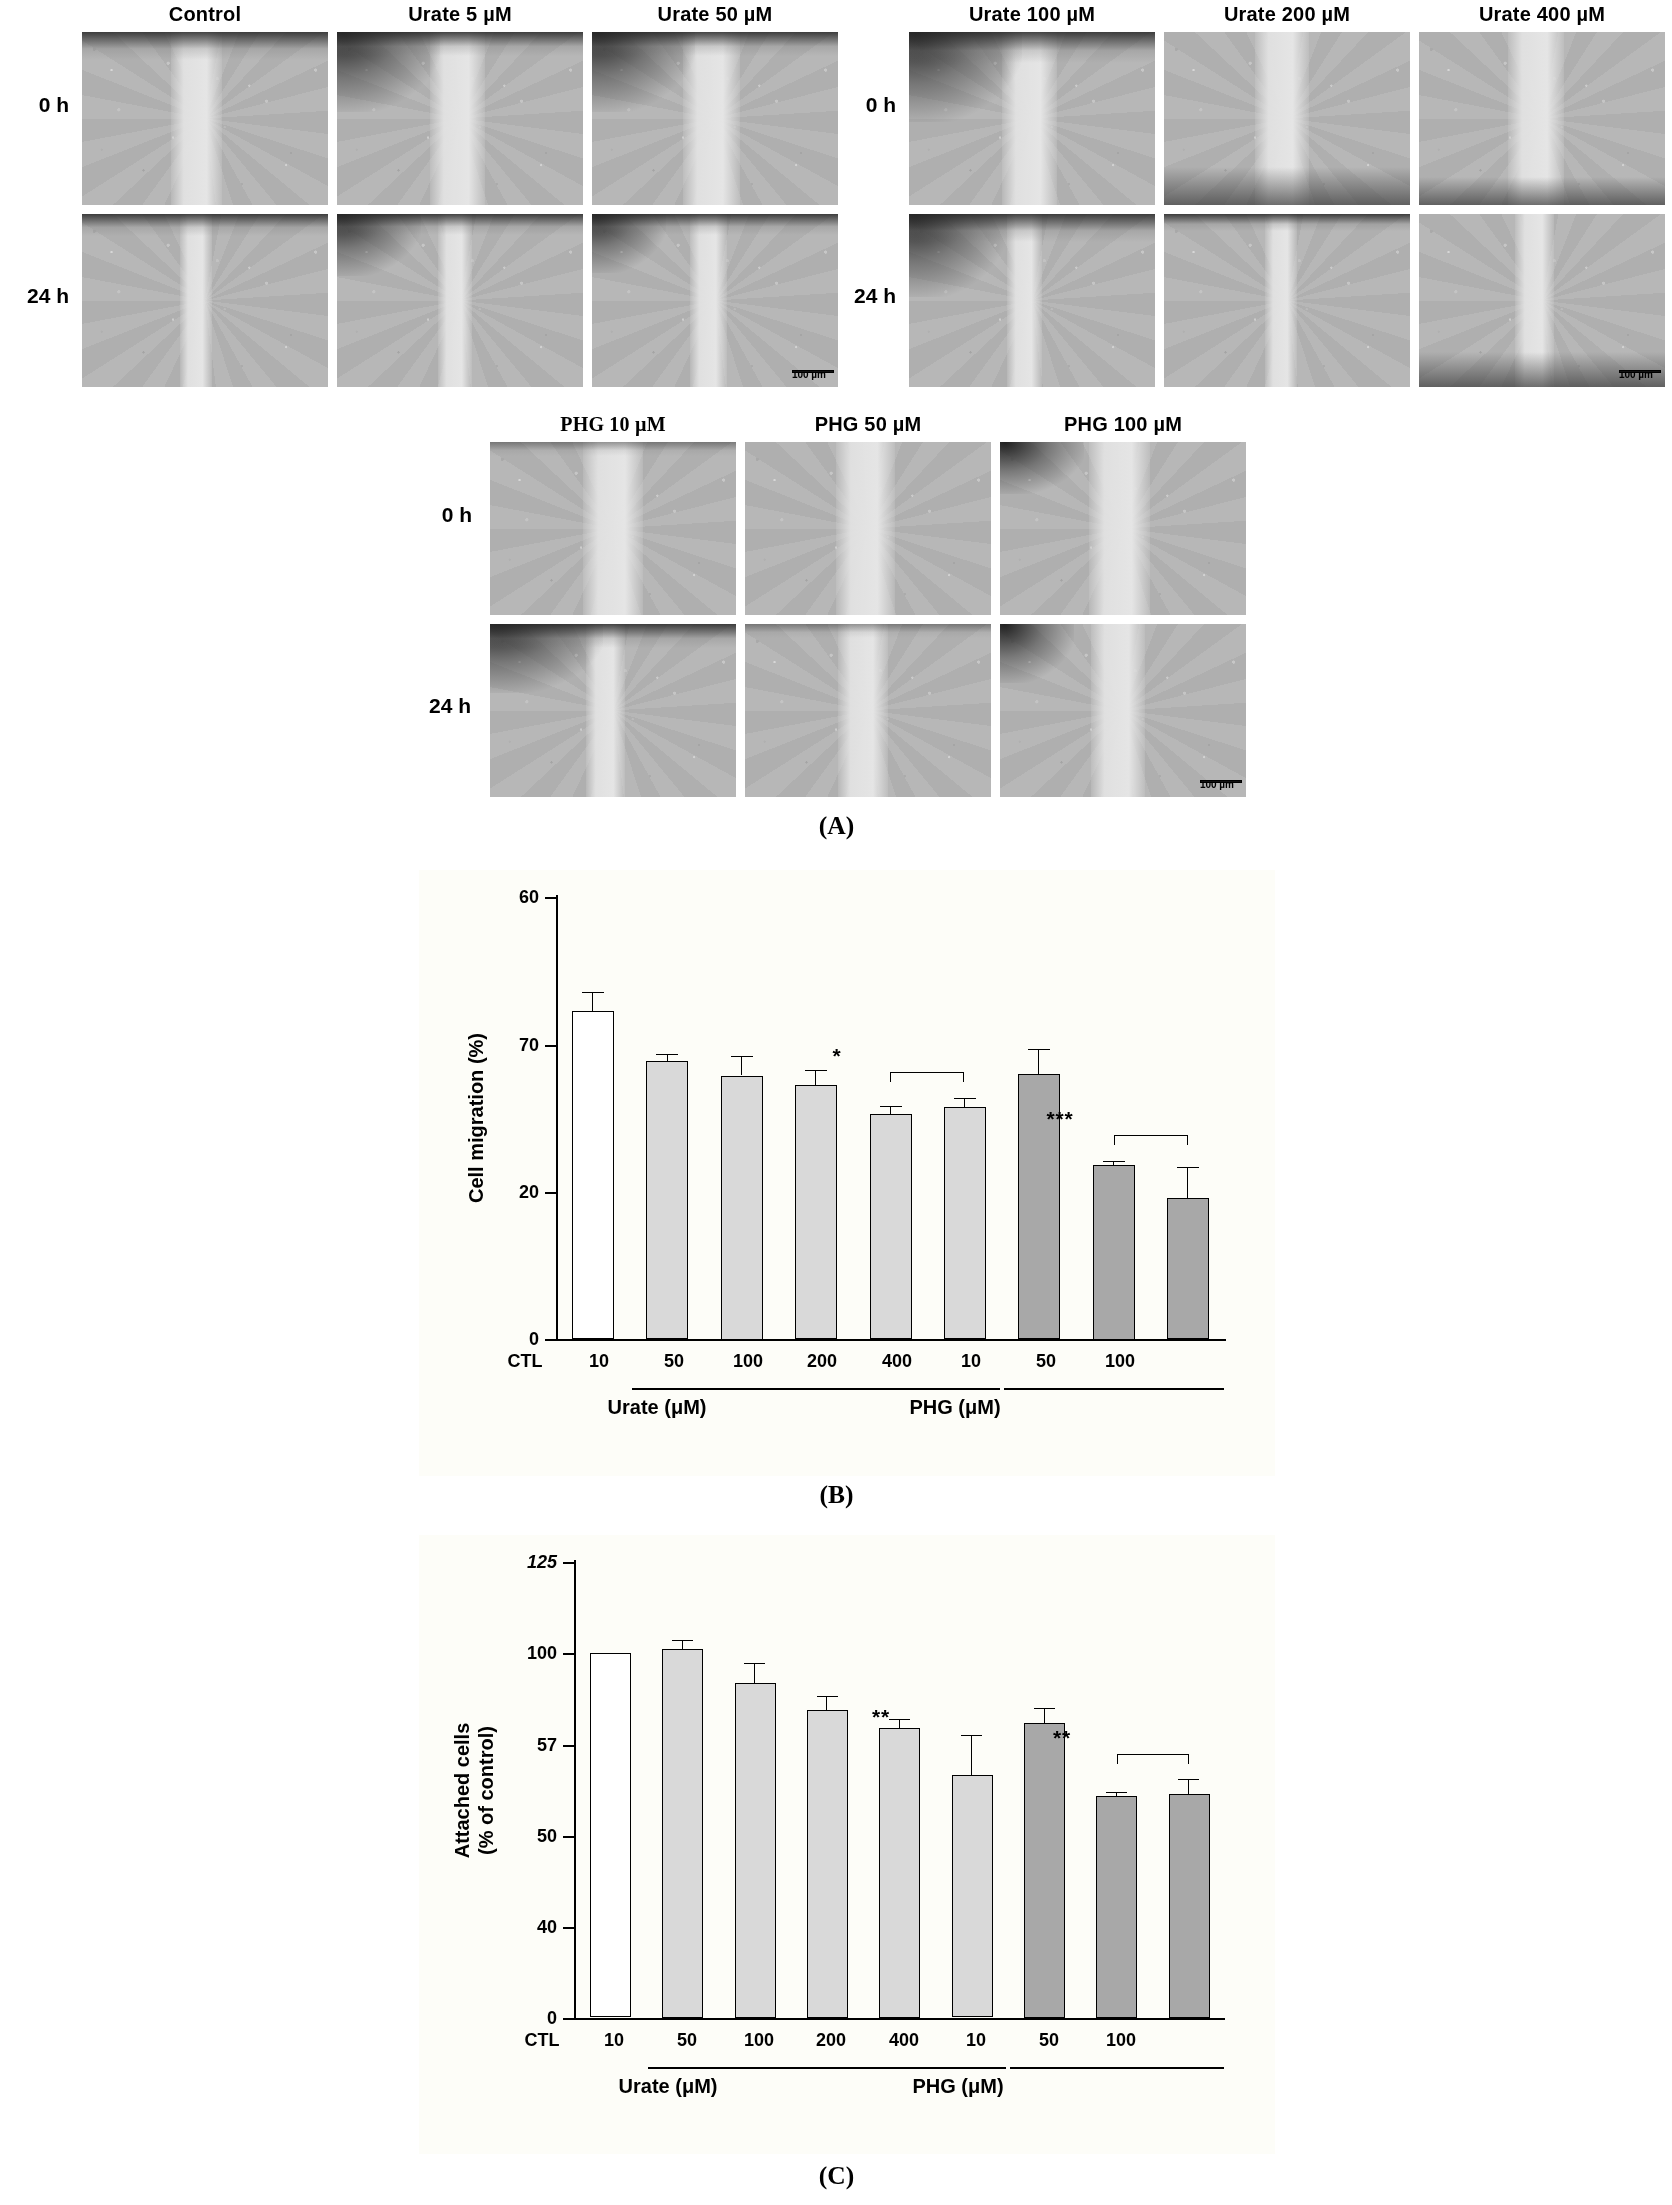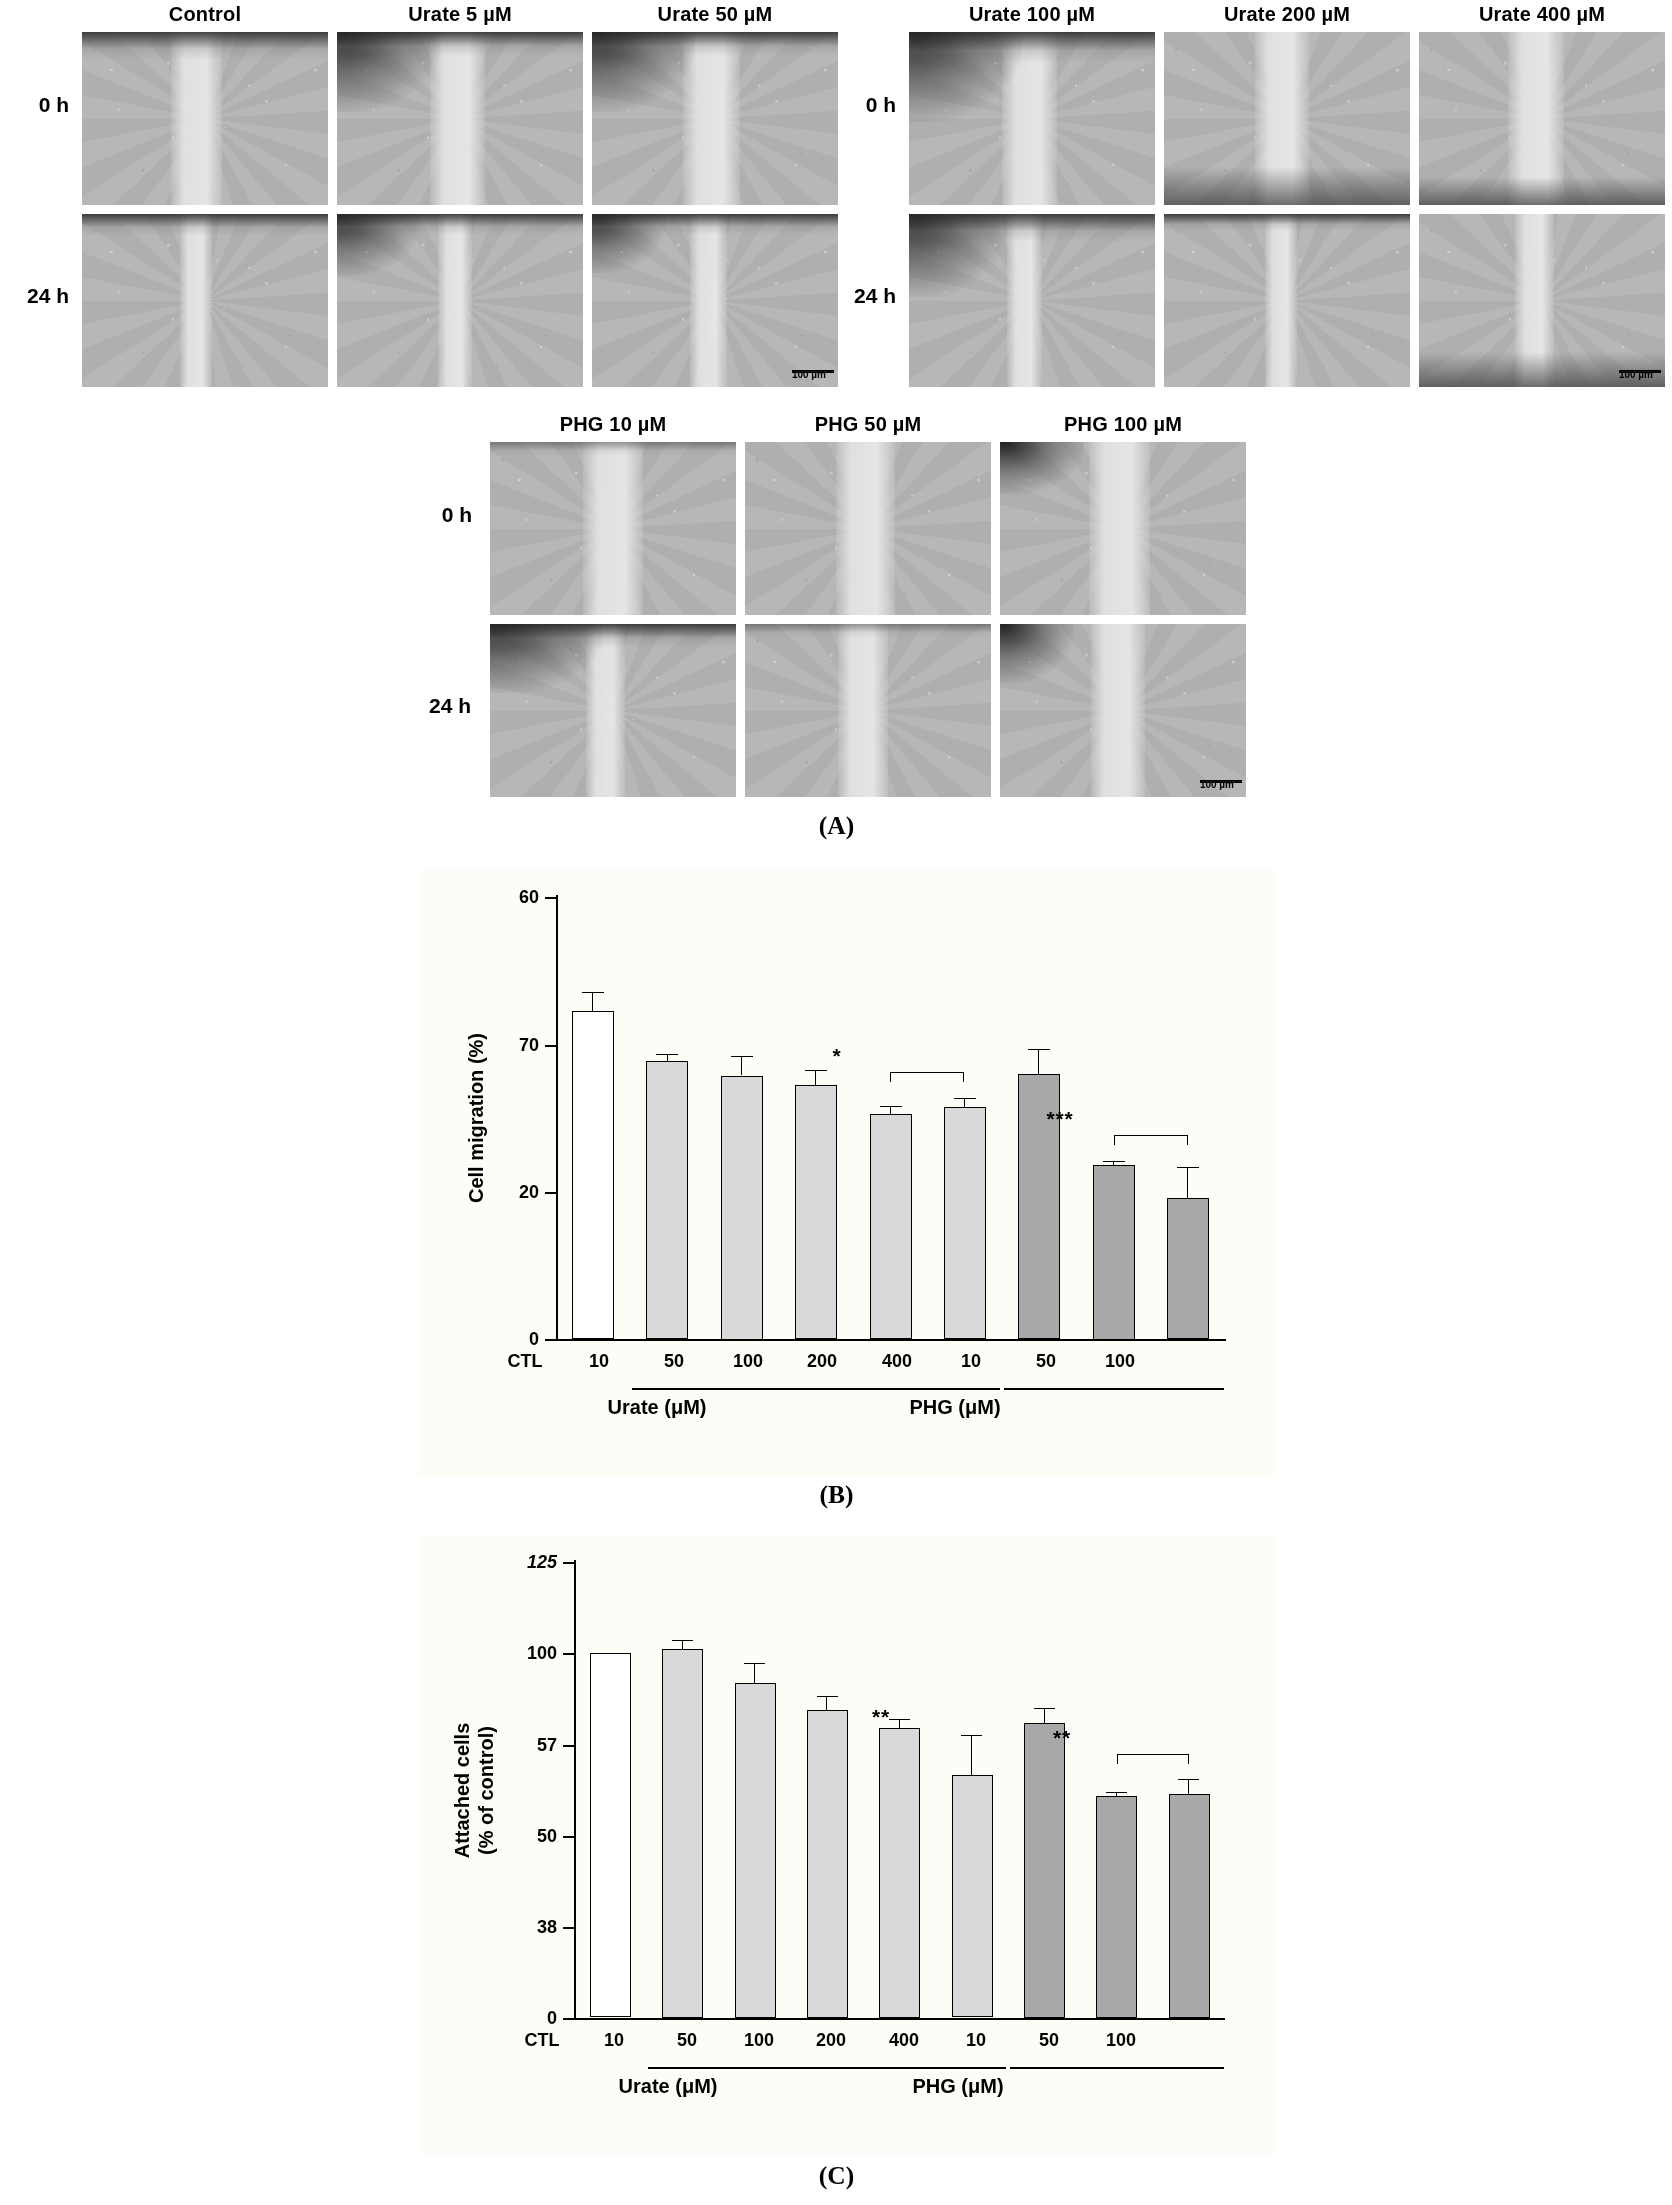--- a/index.html
+++ b/index.html
@@ -309,21 +309,21 @@
         <div class="gap" style="left:39%; width:16%;"></div>
         <div class="shadow-bottom" style="height:20%;"></div>
         <div class="scalebar">
           <div class="bar"></div>
           <div class="txt">100 µm</div>
         </div>
       </div>
     </div>
 
     <div class="img-grid" style="left:490px; top:410px; width:738px;">
-      <div class="col-head" style="position:absolute; left:0px; top:2.7px; width:246px;">PHG 10 µM</div>
+      <div class="col-head" style="position:absolute; left:0px; top:2.7px; width:246px;font-family:Liberation Serif, serif;">PHG 10 µM</div>
       <div class="col-head" style="position:absolute; left:255px; top:2.7px; width:246px;">PHG 50 µM</div>
       <div class="col-head" style="position:absolute; left:510px; top:2.7px; width:246px;">PHG 100 µM</div>
 
       <div class="row-label" style="position:absolute; left:-77px; top:91px; width:59px; height:27px;">0 h</div>
       <div class="row-label" style="position:absolute; left:-87px; top:282px; width:68px; height:27px;">24 h</div>
 
       <div class="micro" style="position:absolute; left:0px; top:32px; width:246px; height:173px;">
         <div class="field"></div>
           <div class="speckle"></div>
         <div class="gap" style="left:38%; width:24%;"></div>
@@ -427,21 +427,21 @@
       <div class="sig-star" style="left:732px; top:237px; width:182px; margin-left:-91px;">***</div>
     </div>
   <div class="panel-letter" style="position:absolute; left:0; top:1480px; width:1673px;">(B)</div>
 
   <div class="chart-wrap" id="chartC" style="position:absolute; left:419px; top:1535px; width:856px; height:619px;">
       <div class="axis-line" style="left:155px; top:24.6px; width:2.3px; height:458px;"></div>
       <div class="axis-line" style="left:155px; top:483px; width:651px; height:2.3px;"></div>
       <div class="tick" style="left:144px; top:483px; width:11px; height:2.3px;"></div>
       <div class="ytick-label" style="left:91px; top:483px; width:47px;">0</div>
       <div class="tick" style="left:144px; top:392px; width:11px; height:2.3px;"></div>
-      <div class="ytick-label" style="left:91px; top:392px; width:47px;">38</div>
+      <div class="ytick-label" style="left:91px; top:392px; width:47px;">40</div>
       <div class="tick" style="left:144px; top:301px; width:11px; height:2.3px;"></div>
       <div class="ytick-label" style="left:91px; top:301px; width:47px;">50</div>
       <div class="tick" style="left:144px; top:210px; width:11px; height:2.3px;"></div>
       <div class="ytick-label" style="left:91px; top:210px; width:47px;">57</div>
       <div class="tick" style="left:144px; top:118px; width:11px; height:2.3px;"></div>
       <div class="ytick-label" style="left:91px; top:118px; width:47px;">100</div>
       <div class="tick" style="left:144px; top:27px; width:11px; height:2.3px;"></div>
       <div class="ytick-label" style="left:91px; top:27px; width:47px;font-style:italic;">125</div>
       <div class="bar" style="left:171px; top:118px; width:41px; height:364px; background:#ffffff;"></div>
       <div class="xtick-label" style="left:191px; top:495px; width:137px; margin-left:-68px;">CTL</div>

